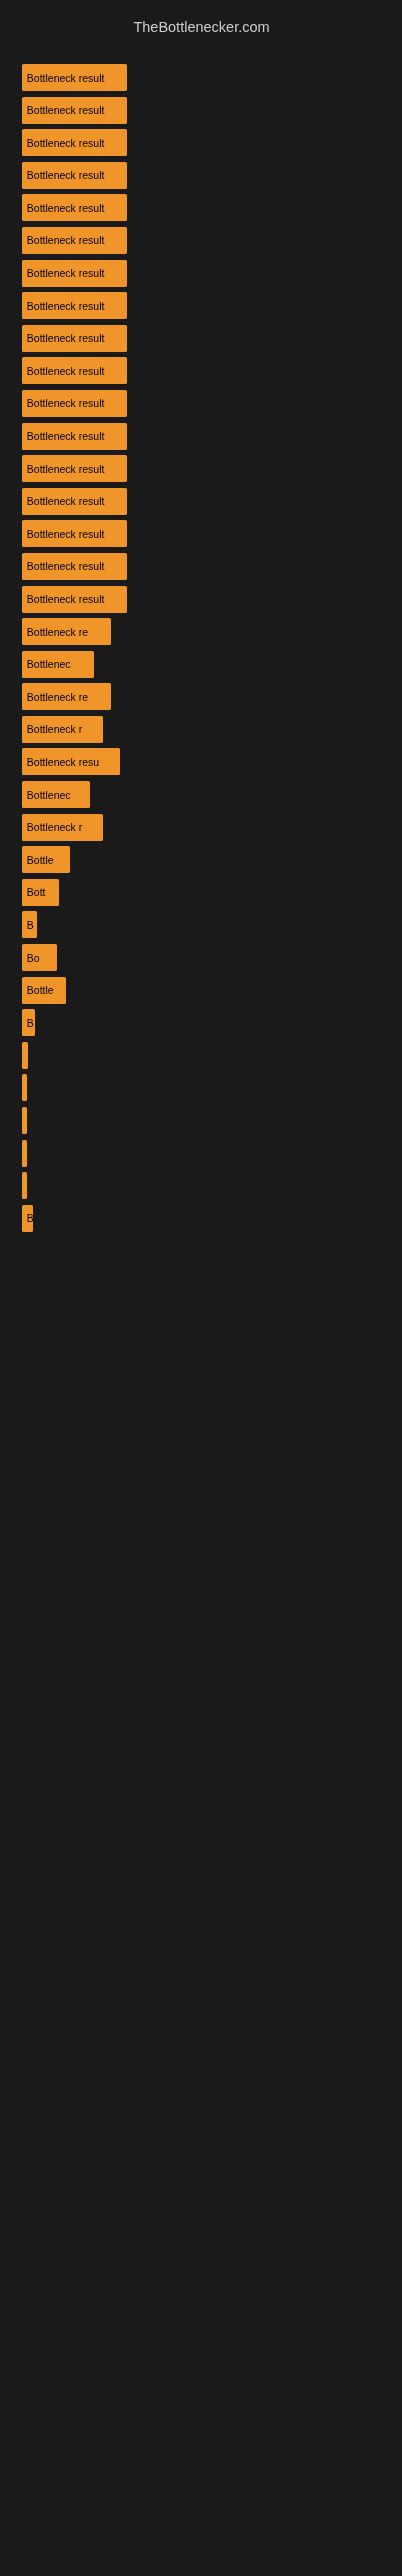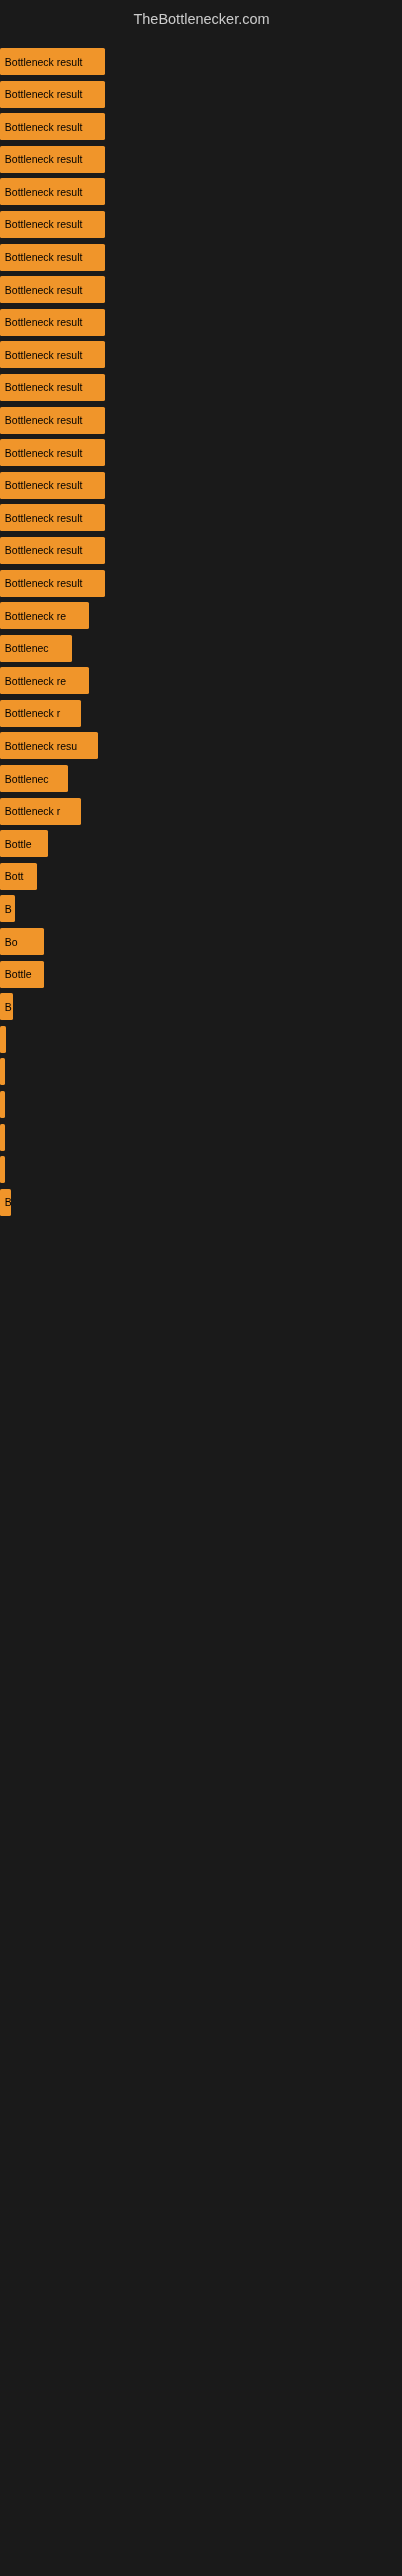--- a/index.html
+++ b/index.html
@@ -13,21 +13,21 @@
       width: 403px;
       min-height: 2576px;
       font-family: Arial, sans-serif;
       position: relative;
     }
 
     .site-title {
       text-align: center;
       color: #cccccc;
       font-size: 14.5px;
-      padding: 11px 0;
+      padding: 19px 0;
       background-color: #1a1a1a;
     }
 
     .bars-container {
       padding: 8px 0;
     }
 
     .bar-row {
       display: flex;
       align-items: center;
@@ -40,20 +40,21 @@
       height: 27px;
       display: flex;
       align-items: center;
       padding-left: 4.8px;
       border-radius: 1.6px;
       white-space: nowrap;
       overflow: hidden;
       color: #000;
       font-size: 10.5px;
       font-weight: 500;
+      margin-left: 22px;
     }
 
     .bar-label {
       color: #000;
       font-size: 10.5px;
     }
   </style>
 </head>
 <body>
 
@@ -189,21 +190,21 @@
       <div class="bar" style="width: 37px; text-align: right;">
         <span class="bar-label">Bott</span>
       </div>
     </div>
     <div class="bar-row">
       <div class="bar" style="width: 14.5px;">
         <span class="bar-label">B</span>
       </div>
     </div>
     <div class="bar-row">
-      <div class="bar" style="width: 44px;">
+      <div class="bar" style="width: 35px;">
         <span class="bar-label">Bo</span>
       </div>
     </div>
     <div class="bar-row">
       <div class="bar" style="width: 44px;">
         <span class="bar-label">Bottle</span>
       </div>
     </div>
     <div class="bar-row">
       <div class="bar" style="width: 13px;">

